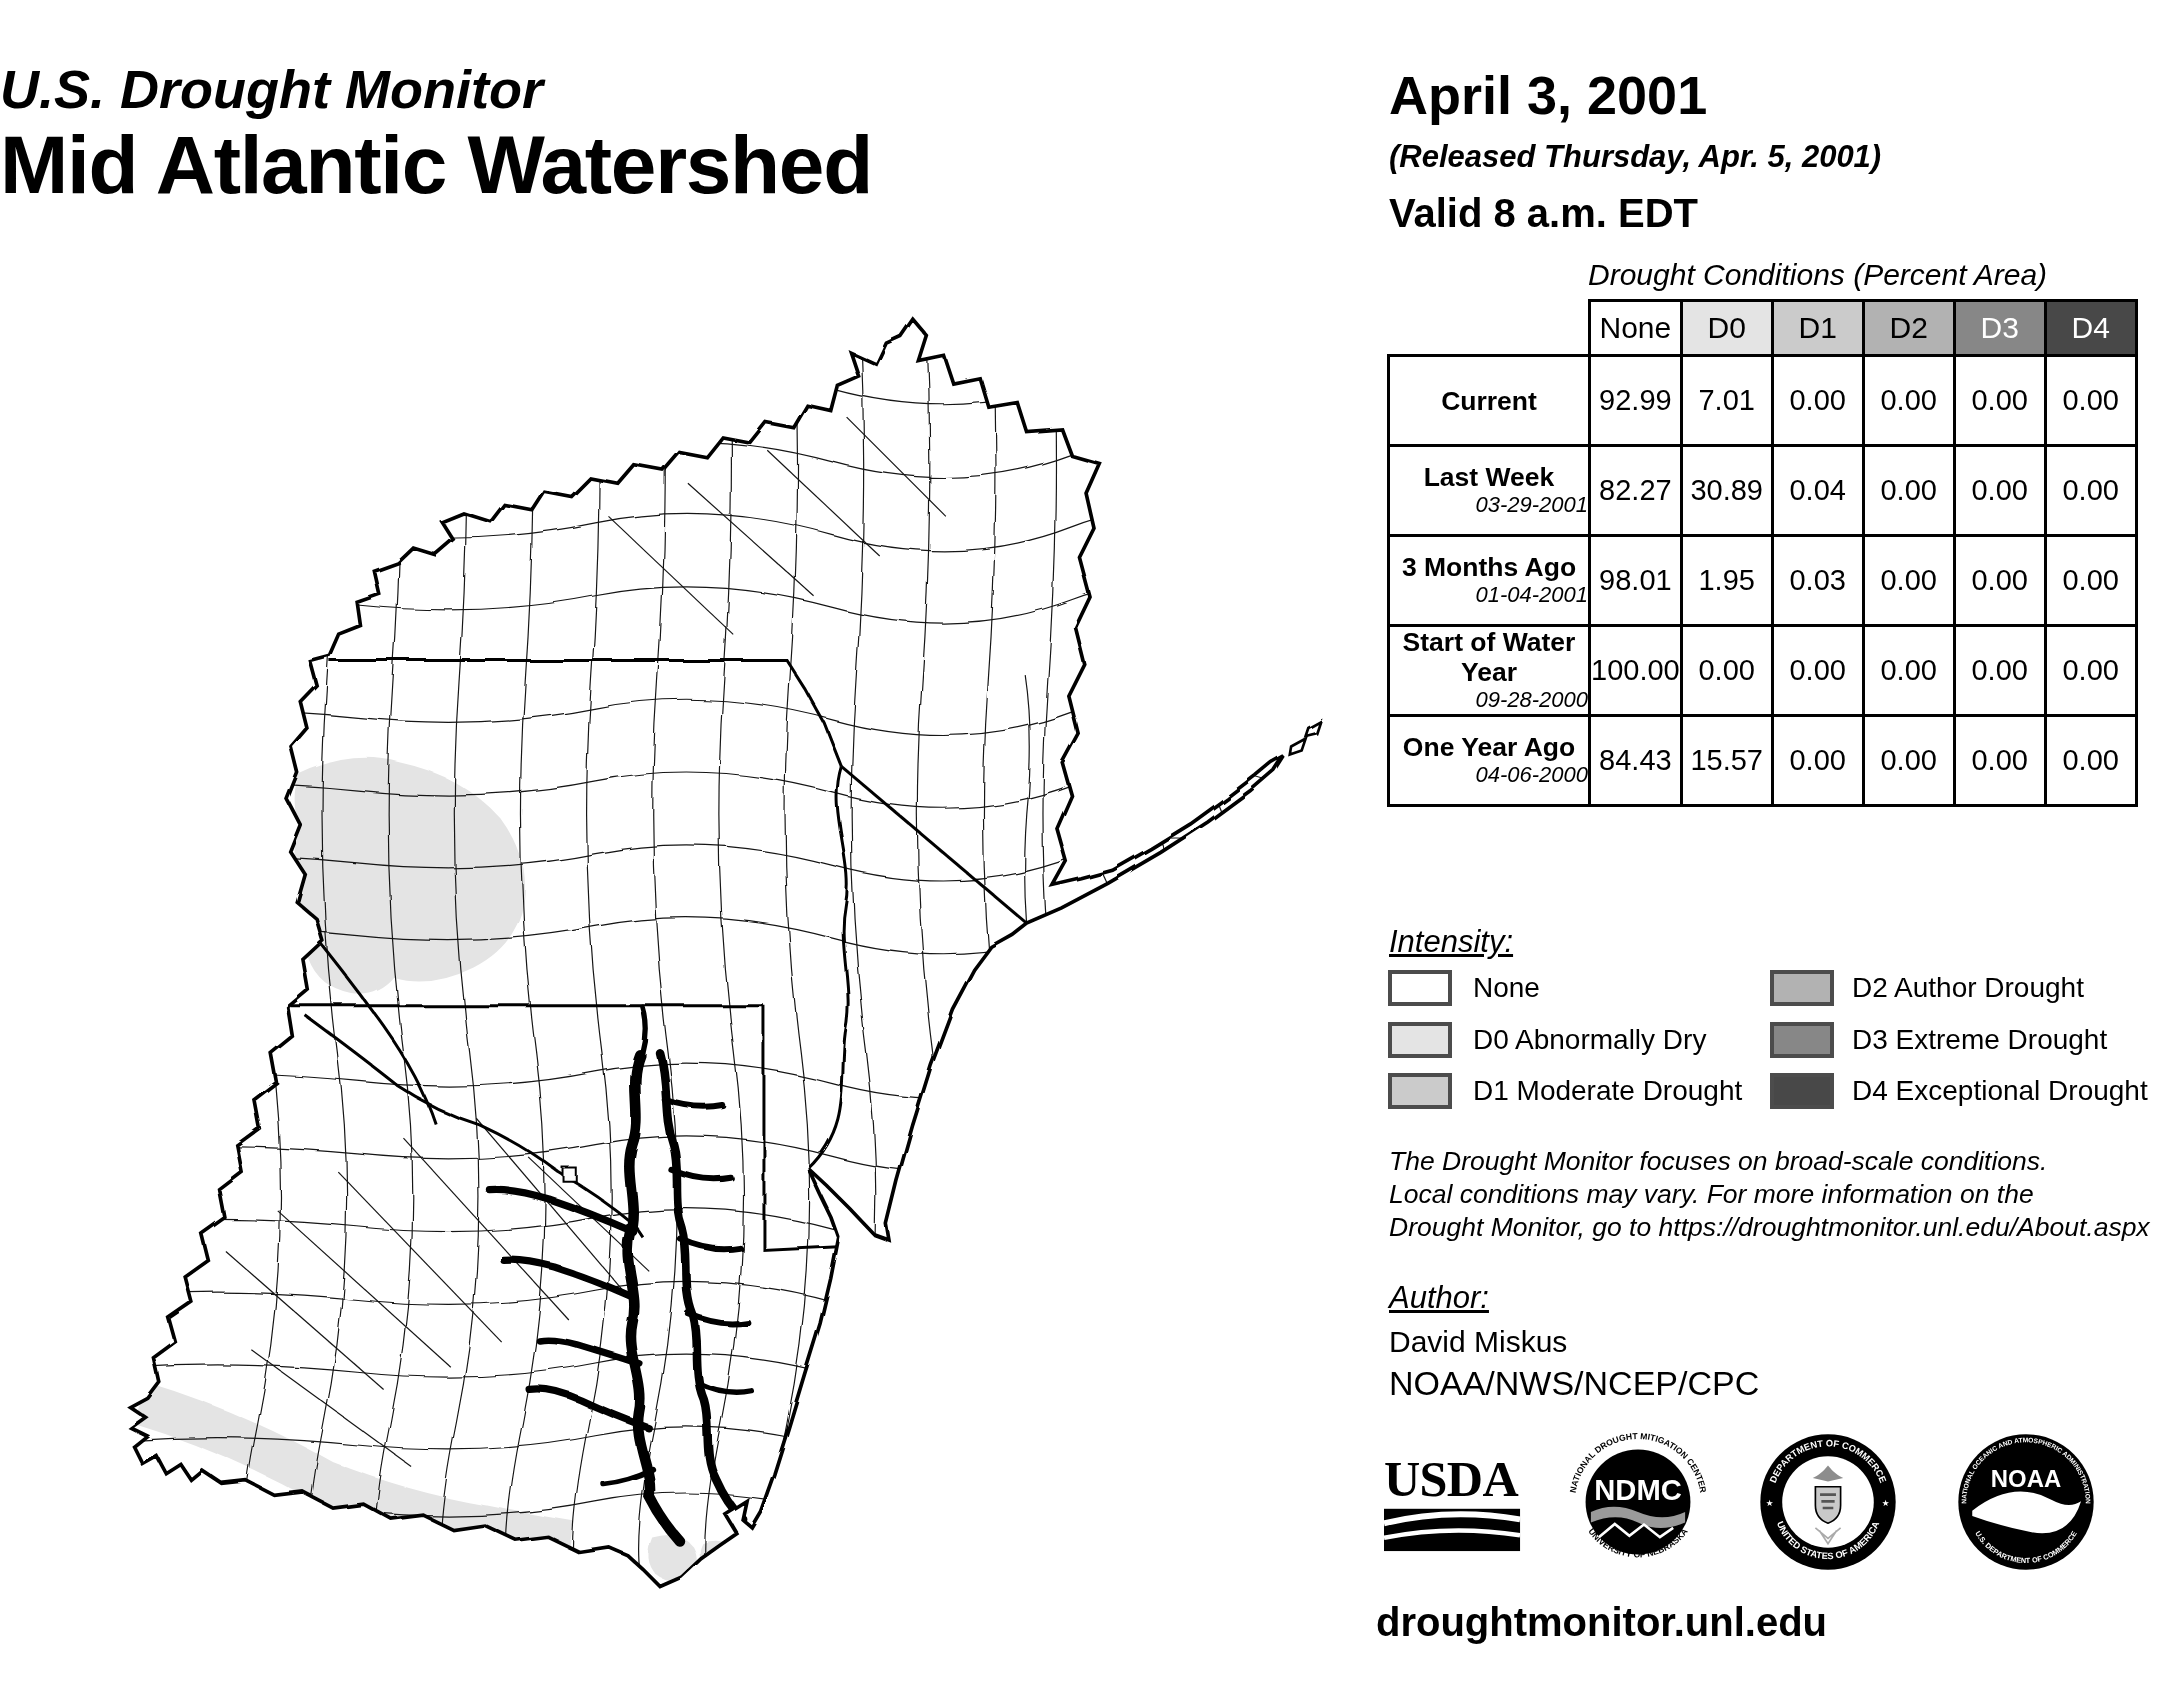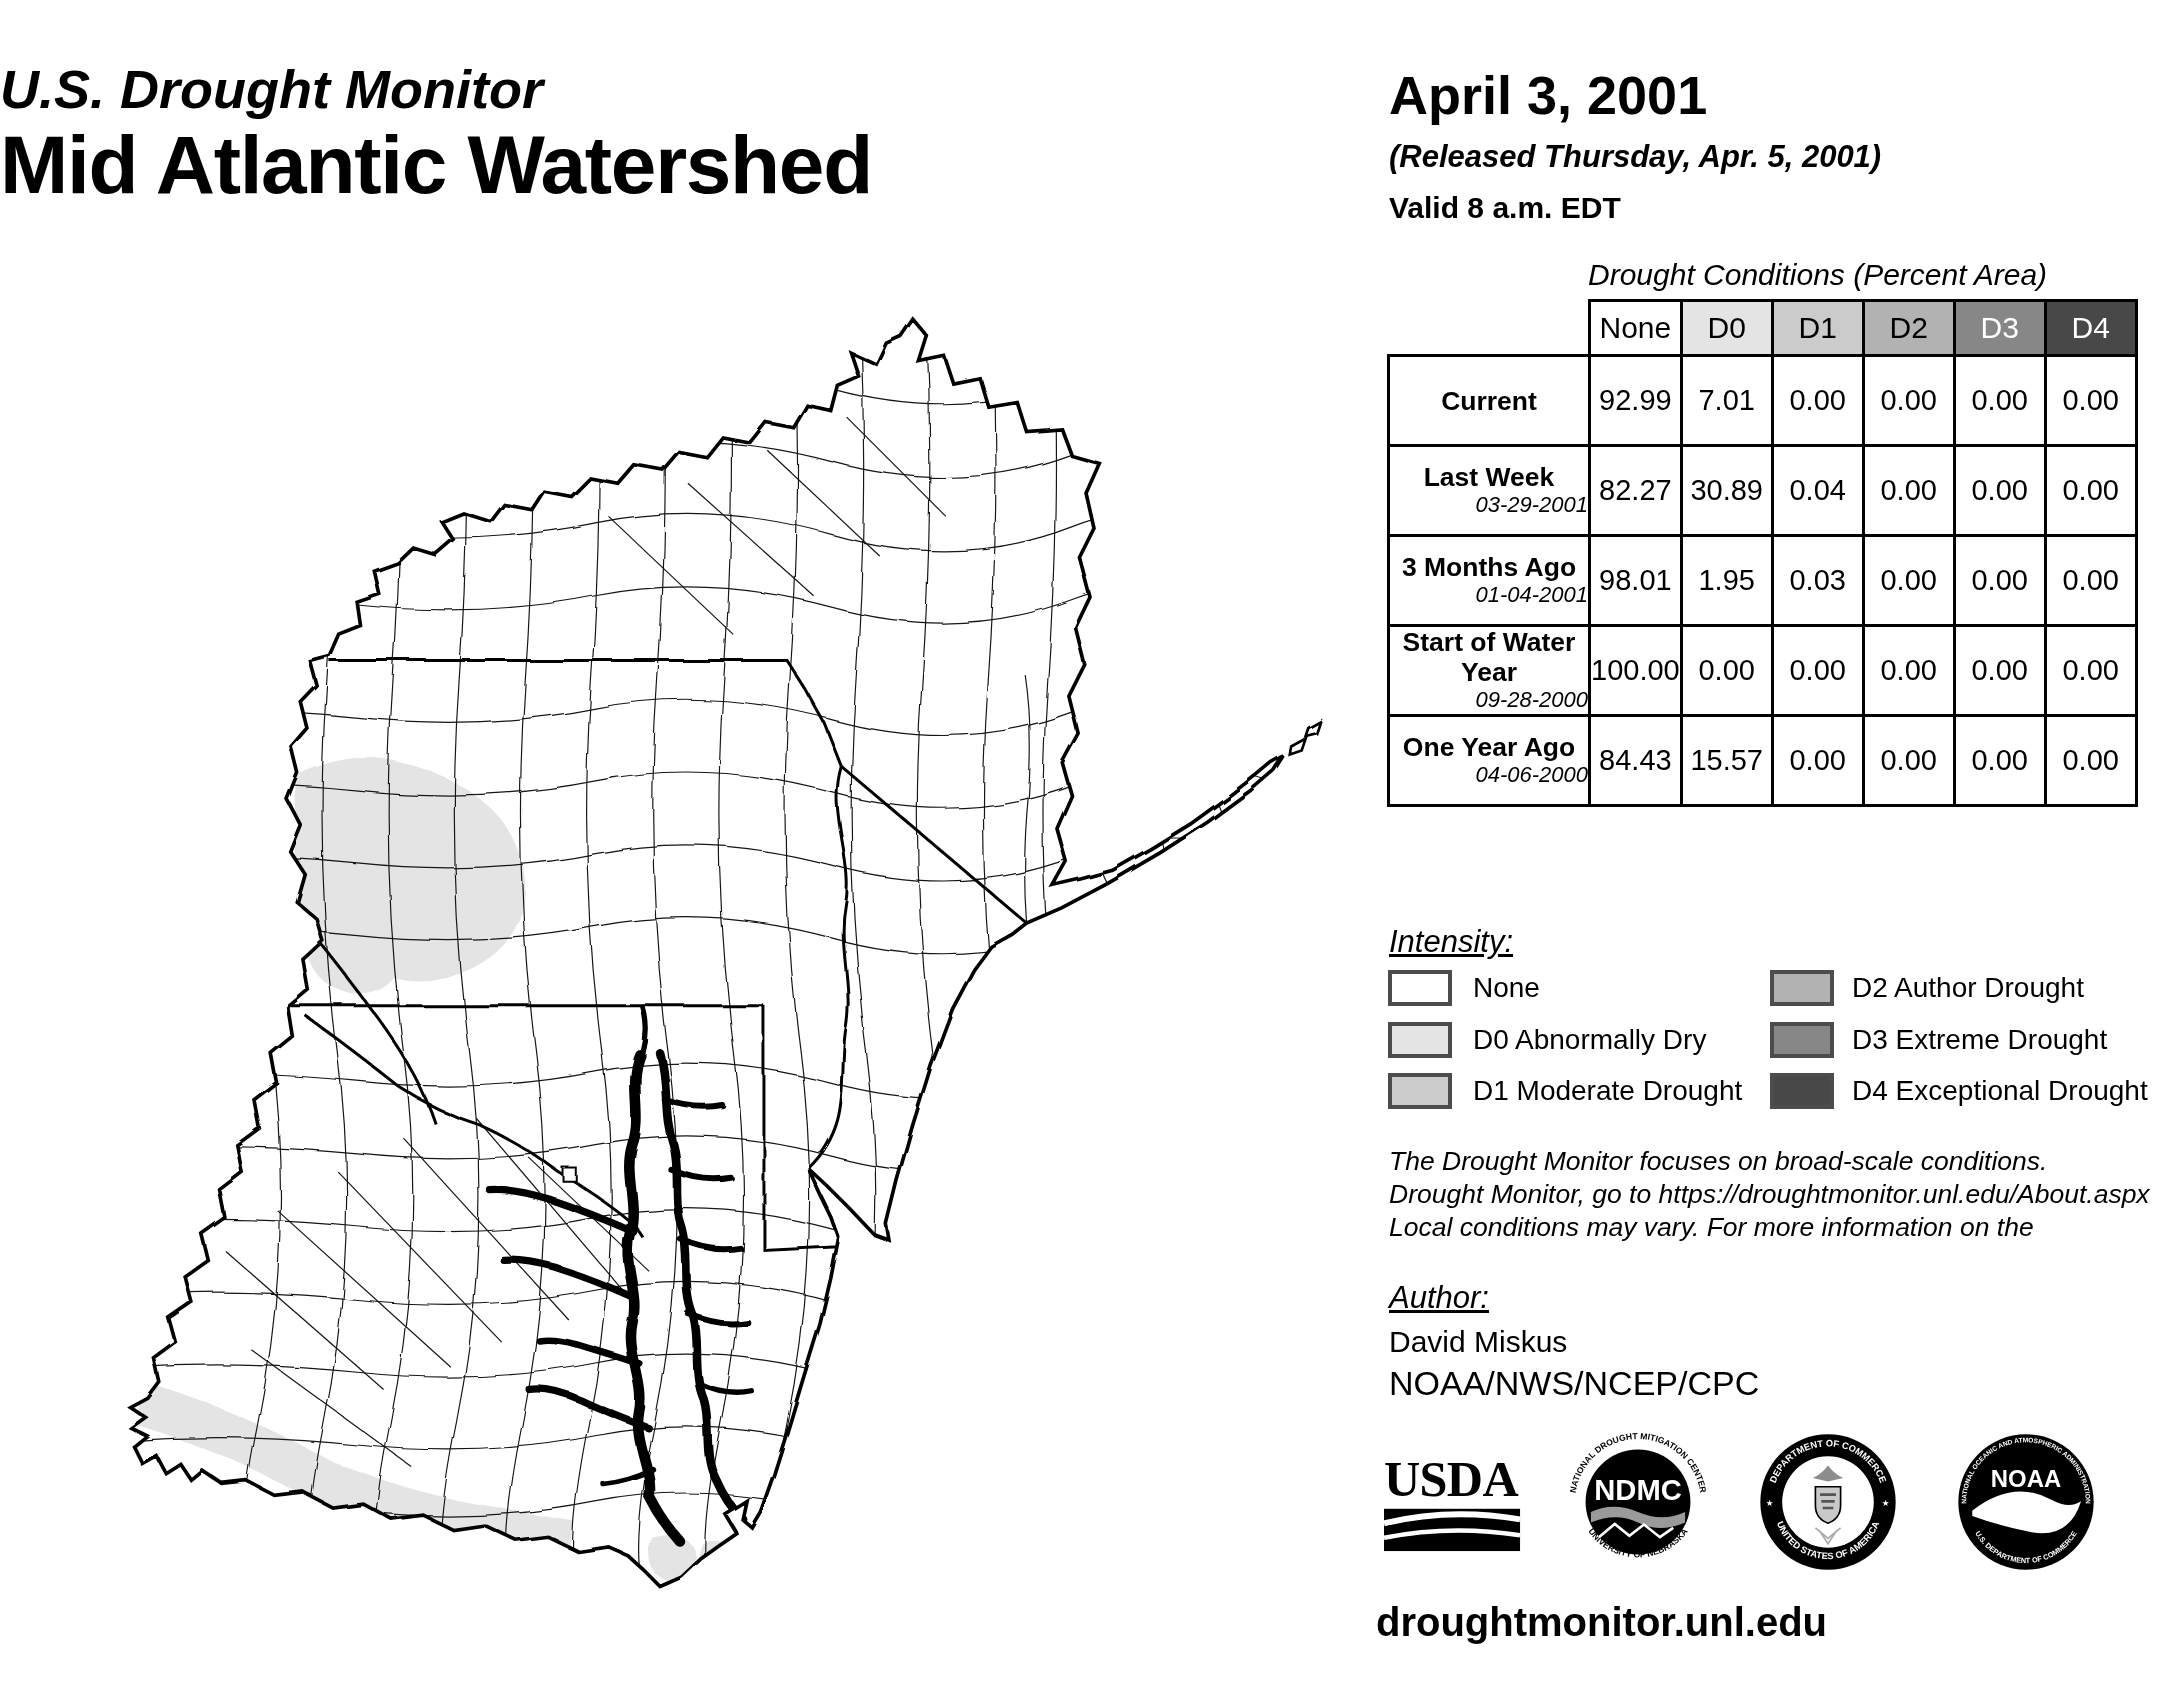--- a/index.html
+++ b/index.html
@@ -4,21 +4,21 @@
 <style>
   html,body{margin:0;padding:0;background:#fff;}
   body{width:2183px;height:1687px;position:relative;font-family:"Liberation Sans",sans-serif;color:#000;overflow:hidden;}
   .abs{position:absolute;}
   .ctr{text-align:left;}
   
   .t1{left:0;top:58px;width:1363px;font-size:54px;font-weight:bold;font-style:italic;}
   .t2{left:0;top:118px;width:1396px;font-size:82px;font-weight:bold;letter-spacing:-1.3px;}
   .hdate{left:1389px;top:64px;width:738px;font-size:54px;font-weight:bold;}
   .hrel{left:1389px;top:139px;width:738px;font-size:31px;font-weight:bold;font-style:italic;}
-  .hvalid{left:1389px;top:191px;width:738px;font-size:30px;font-weight:bold;}
+  .hvalid{left:1389px;top:191px;width:738px;font-size:40px;font-weight:bold;}
   .tcap{left:1588px;top:258px;width:543px;font-size:30px;font-style:italic;}
   
   .dm-table{border-collapse:collapse;table-layout:fixed;position:absolute;left:1387px;top:299px;}
   .dm-table td,.dm-table th{border:3.3px solid #000;padding:0;text-align:center;vertical-align:middle;overflow:hidden;}
   .dm-table th{height:52px;font-size:30px;font-weight:normal;}
   .dm-table td{height:87px;font-size:29px;}
   .dm-table .corner{border:none;background:#fff;}
   .dm-table .hdark{color:#fff;}
   .dm-table .rlab{font-size:26.5px;font-weight:bold;line-height:30px;}
   .dm-table .rdate{font-size:22px;font-weight:normal;font-style:italic;line-height:26.5px;text-align:right;}
@@ -153,22 +153,22 @@
     <div class="sw" style="background: rgb(135, 135, 135);"></div>
   </div>
 <div class="abs lglab" style="left:1852px;top:1022px;">D3 Extreme Drought</div>
 <div class="abs" style="left:1770px;top:1073px;">
     <div class="sw" style="background: rgb(72, 72, 72);"></div>
   </div>
 <div class="abs lglab" style="left:1852px;top:1073px;">D4 Exceptional Drought</div>
 
 <div class="abs disc">
   <div>The Drought Monitor focuses on broad-scale conditions.</div>
+  <div>Local conditions may vary. For more information on the</div>
   <div>Drought Monitor, go to https://droughtmonitor.unl.edu/About.aspx</div>
-  <div>Local conditions may vary. For more information on the</div>
 </div>
 <div class="abs auth">Author:</div>
 <div class="abs aname">David Miskus</div>
 <div class="abs aorg">NOAA/NWS/NCEP/CPC</div>
 
 <div class="abs" style="left:1384px;top:1453px;width:142px;height:103px;">
   <svg width="142" height="103" viewBox="0 0 215 155">
     <text class="usda-text" x="0" y="64" font-size="76" letter-spacing="-1" fill="#000">USDA</text>
     <rect x="0" y="84" width="206" height="64" fill="#000"></rect>
     <path d="M0,106 Q100,82 206,100" stroke="#fff" stroke-width="9" fill="none"></path>

